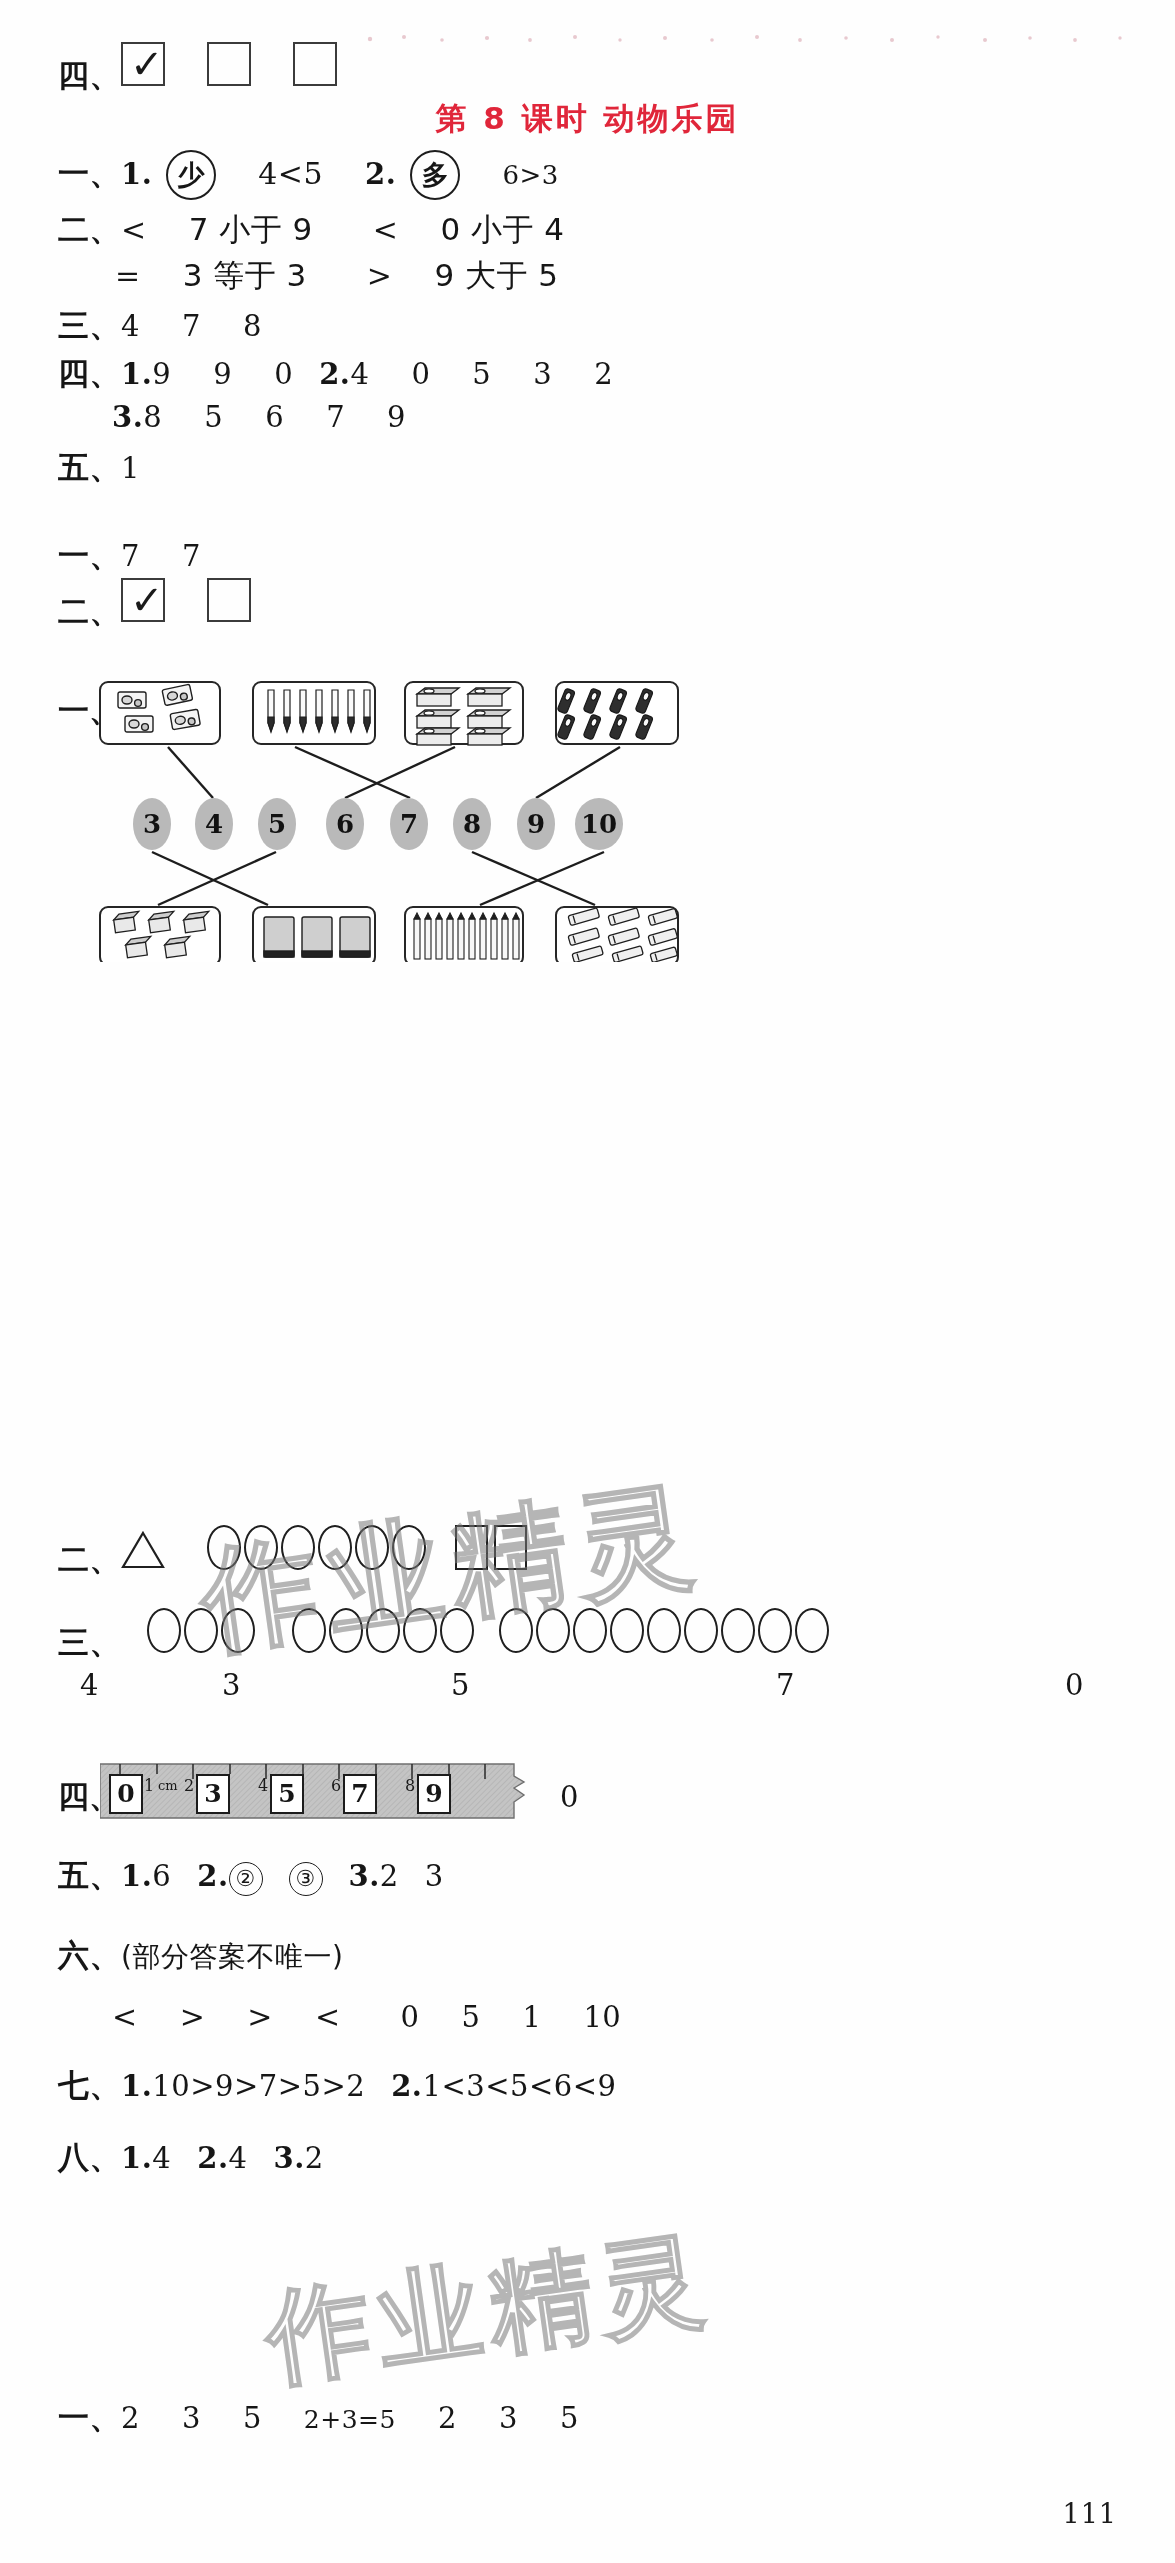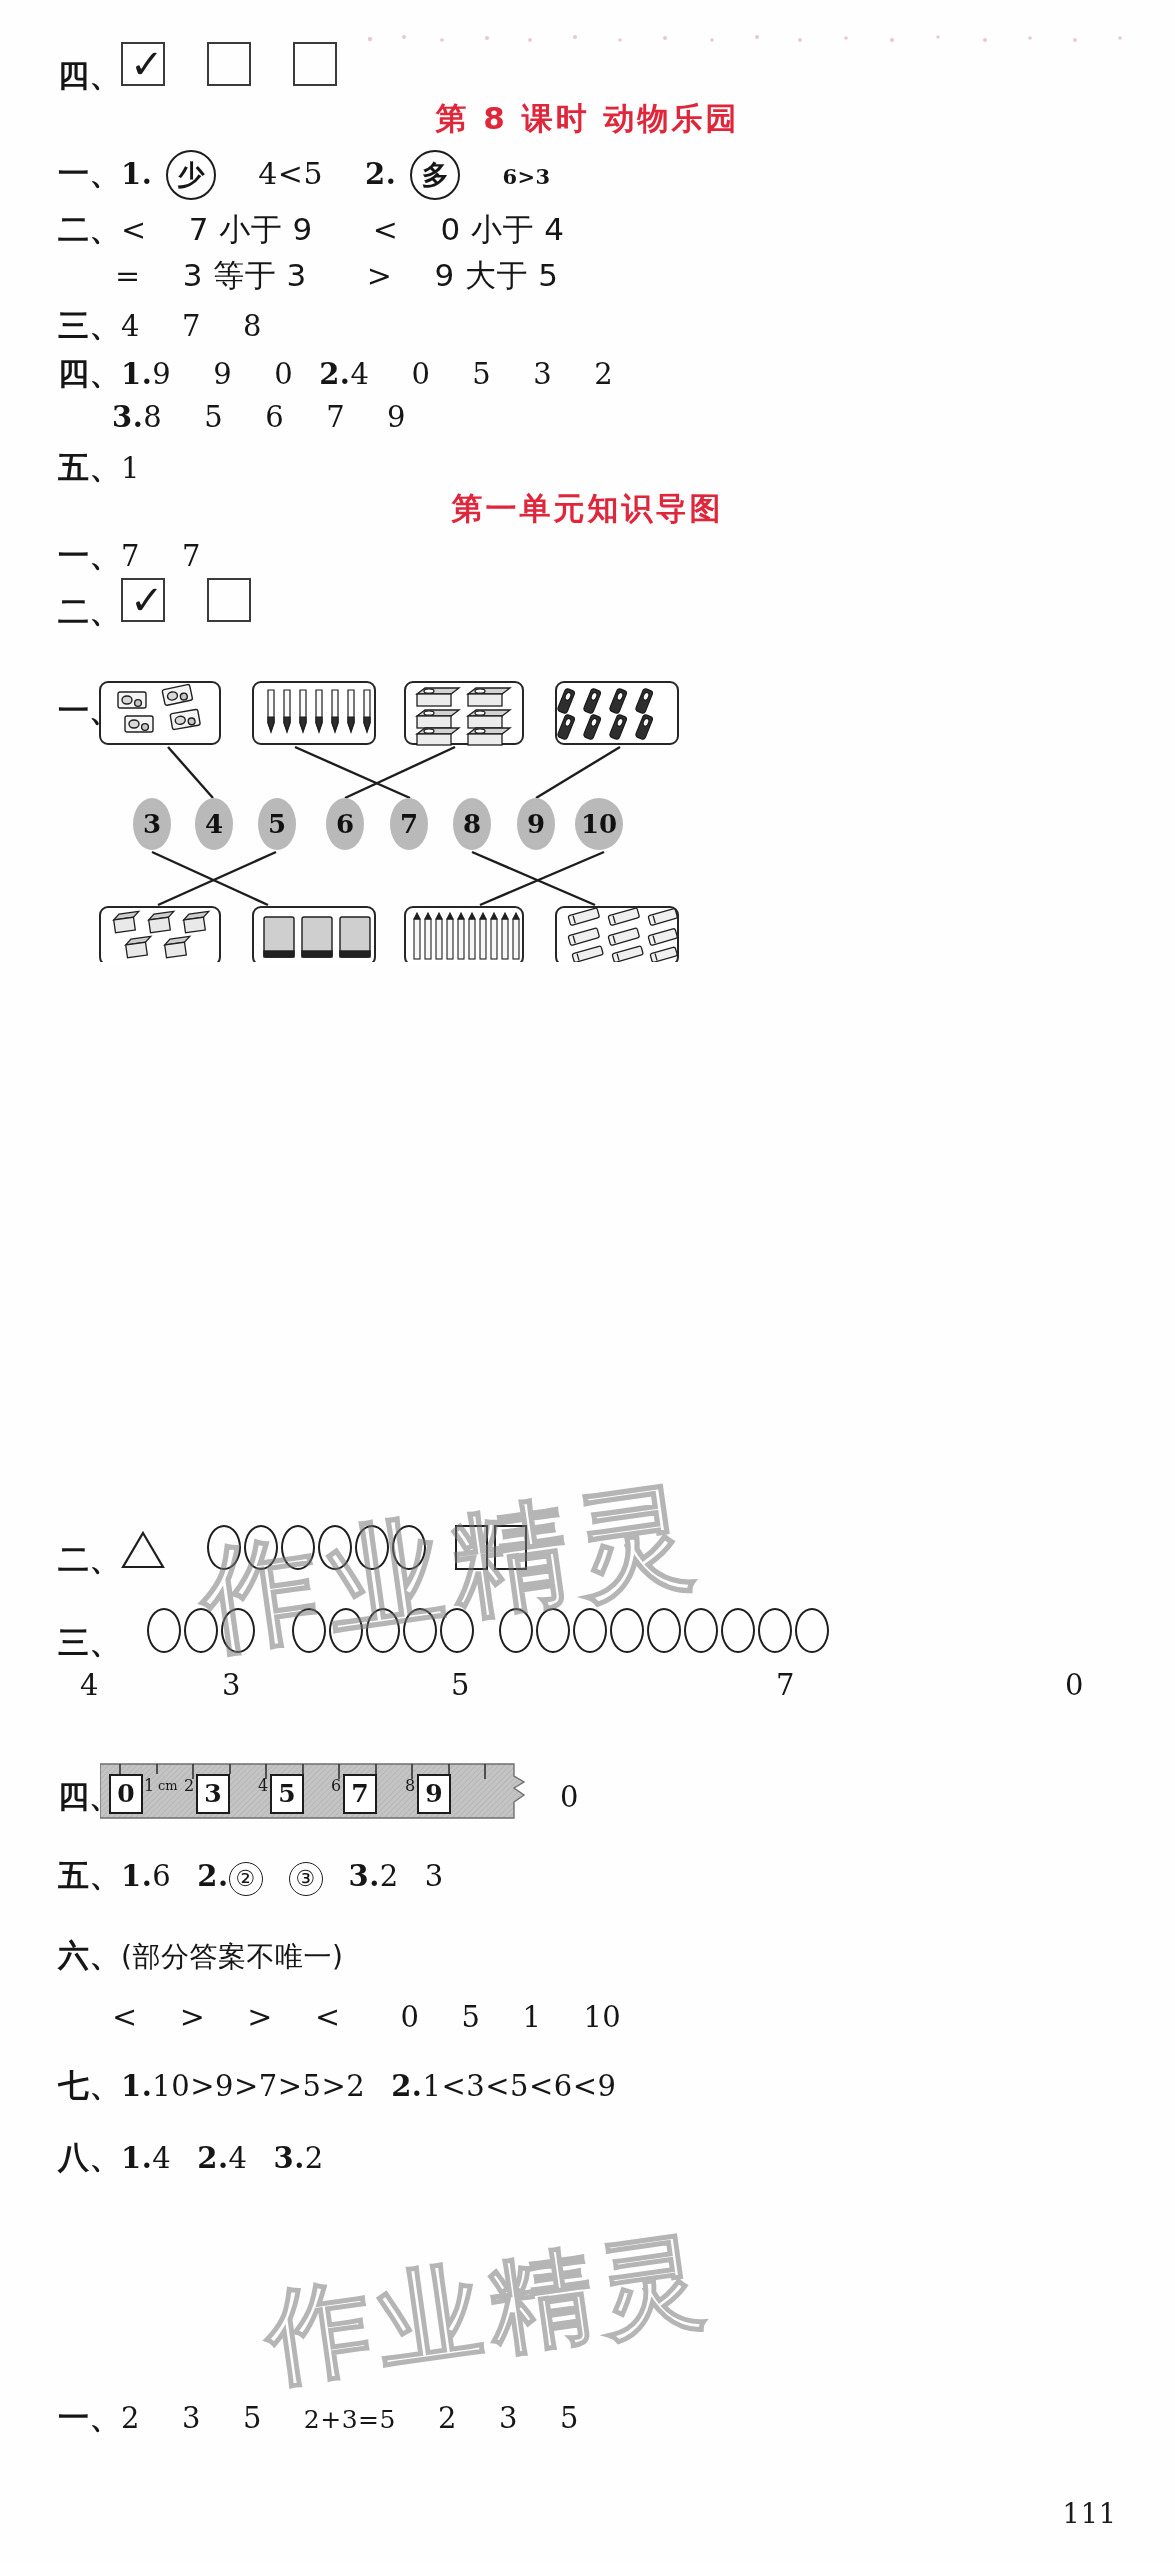--- a/index.html
+++ b/index.html
@@ -222,21 +222,21 @@
     <span class="bnum" style="font-size:29px;">1.</span>
     <span class="gap-s"></span>
     <span class="circ">少</span>
     <span class="gap-l"></span>
     <span class="num" style="font-size:30px;">4&lt;5</span>
     <span class="gap-l"></span>
     <span class="bnum" style="font-size:29px;">2.</span>
     <span class="gap-s"></span>
     <span class="circ">多</span>
     <span class="gap-l"></span>
-    <span class="num" style="font-size:21px;font-weight:bold;">6&gt;3</span>
+    <span class="num" style="font-size:26px;">6&gt;3</span>
   </div>
 
   <div class="row" style="left:58px;top:212px;">
     <span class="cn">二、</span>
     <span class="num" style="font-size:30px;">&lt;</span>
     <span class="gap-l"></span>
     <span class="cn" style="font-weight:400;">7 小于 9</span>
     <span class="gap-xl"></span>
     <span class="num" style="font-size:30px;">&lt;</span>
     <span class="gap-l"></span>
@@ -294,21 +294,20 @@
     <span class="num" style="font-size:29px;">7</span>
     <span class="gap-l"></span>
     <span class="num" style="font-size:29px;">9</span>
   </div>
 
   <div class="row" style="left:58px;top:450px;">
     <span class="cn">五、</span>
     <span class="num" style="font-size:29px;">1</span>
   </div>
 
-  <div class="redhead" style="top:488px;">第一单元知识导图</div>
 
   <div class="row" style="left:58px;top:538px;">
     <span class="cn">一、</span>
     <span class="num" style="font-size:29px;">7</span>
     <span class="gap-l"></span>
     <span class="num" style="font-size:29px;">7</span>
   </div>
 
   <div class="row" style="left:58px;top:578px;">
     <span class="cn">二、</span>

